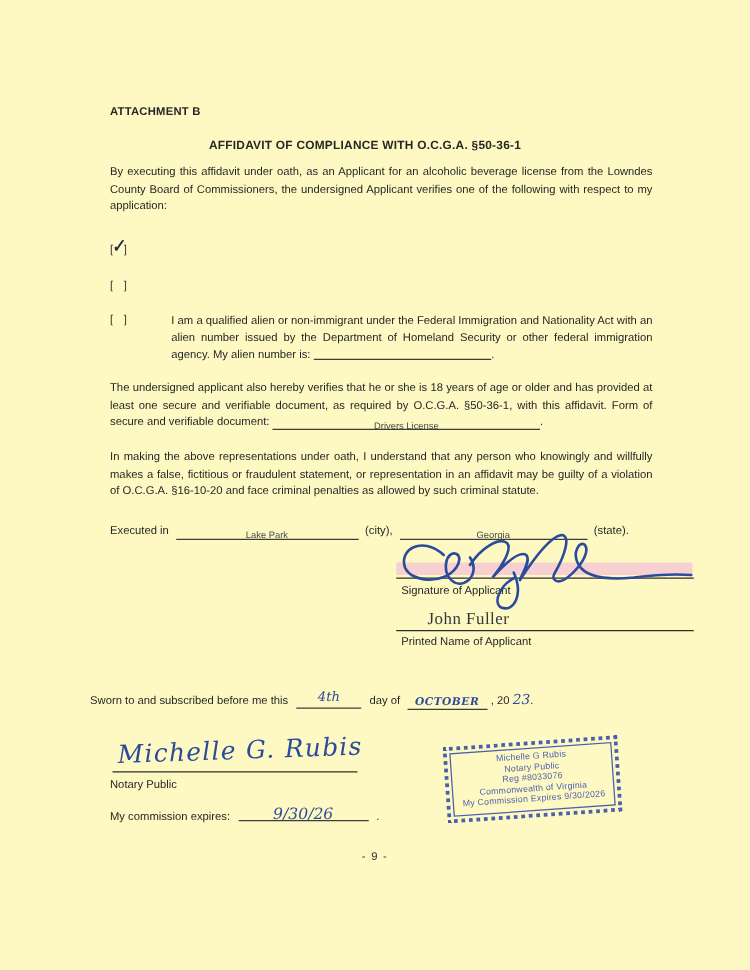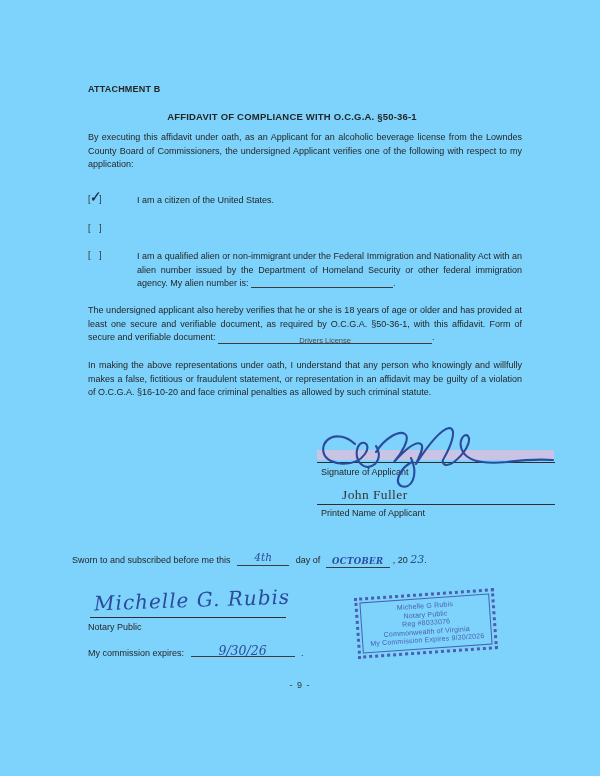--- a/index.html
+++ b/index.html
@@ -1,19 +1,19 @@
 <!DOCTYPE html>
 <html><head>
 <meta charset="utf-8">
 <style>
   * { margin:0; padding:0; box-sizing:border-box; }
   html,body { background:#fff; }
   .page {
     position:relative; width:600px; height:776px; margin:0 auto;
-    background:#7dd3fc; overflow:hidden;
+    background:#fef9c3; overflow:hidden;
     font-family:"Liberation Sans", sans-serif; font-size:9px; color:#262626;
   }
   .abs { position:absolute; }
   .para { text-align:justify; line-height:13.5px; }
   .heading { font-weight:bold; letter-spacing:.2px; }
   .title { width:584px; text-align:center; font-weight:bold; font-size:9.5px; letter-spacing:.2px; }
 
   
   .blank {
     display:inline-block; border-bottom:1px solid #3c3c3c; height:11px;
@@ -67,21 +67,20 @@
 
   <div class="abs title" style="left:0; top:111px;">AFFIDAVIT OF COMPLIANCE WITH O.C.G.A. §50-36-1</div>
 
   <p class="abs para" style="left:88px; top:131px; width:434px;">By executing this affidavit under oath, as an Applicant for an alcoholic beverage license from the Lowndes County Board of Commissioners, the undersigned Applicant verifies one of the following with respect to my application:</p>
 
   <div class="check-row" style="top:194px;">
     <span class="marker">
       <span>[ ]</span>
       <span class="check-overlay hand" style="color:#1c2c4e;">✓</span>
     </span>
-    <span class="check-text">I am a citizen of the United States.</span>
   </div>
 
   <div class="check-row" style="top:223px;">
     <span class="marker">
       <span>[ ]</span>
     </span>
   </div>
 
   <div class="check-row" style="top:250px;">
     <span class="marker">
@@ -91,20 +90,27 @@
       <span class="blank" style="width:142px;"></span><span>.</span>
     </span>
   </div>
 
   <p class="abs para" style="left:88px; top:304px; width:434px;"><span>The undersigned applicant also hereby verifies that he or she is 18 years of age or older and has provided at least one secure and verifiable document, as required by O.C.G.A. §50-36-1, with this affidavit.  Form of secure and verifiable document:</span>
     <span class="blank" style="width:214px;"><span class="typed-small">Drivers License</span></span><span>.</span>
   </p>
 
   <p class="abs para" style="left:88px; top:359px; width:434px;">In making the above representations under oath, I understand that any person who knowingly and willfully makes a false, fictitious or fraudulent statement, or representation in an affidavit may be guilty of a violation of O.C.G.A. §16-10-20 and face criminal penalties as allowed by such criminal statute.</p>
 
+  <div class="abs" style="left:88px; top:419px; width:470px; white-space:nowrap;">
+    <span>Executed in</span>
+    <span class="blank" style="width:146px; margin:0 3px;"><span class="typed-small">Lake Park</span></span>
+    <span>(city),</span>
+    <span class="blank" style="width:150px; margin:0 3px;"><span class="typed-small">Georgia</span></span>
+    <span>(state).</span>
+  </div>
 
   <div class="abs highlight-strip" style="left:317px; top:450px; width:237px; height:10px;"></div>
 
   <svg class="abs sig-svg" style="left:315px; top:420px; z-index:3;" width="245" height="75" viewBox="0 0 245 75">
     <path d="M40,24 C22,8 4,20 9,34 C14,46 40,48 50,34 C58,22 44,18 42,30 C40,42 50,52 60,44 C66,38 64,30 61,26
              M61,32 C70,18 84,10 90,14 C96,18 86,34 79,42 C88,32 100,20 106,24 C110,28 103,38 101,44
              M101,44 C110,30 124,10 134,8 C142,8 137,24 129,38 C125,44 131,48 139,42 C149,34 157,22 153,16 C149,12 142,22 148,32 C154,42 172,44 192,42 C208,40 224,39 238,40
              M96,38 C104,56 96,70 86,66 C79,62 85,48 97,42" fill="none" stroke="#2b4b9b" stroke-width="2.1" stroke-linecap="round"></path>
   </svg>
 

